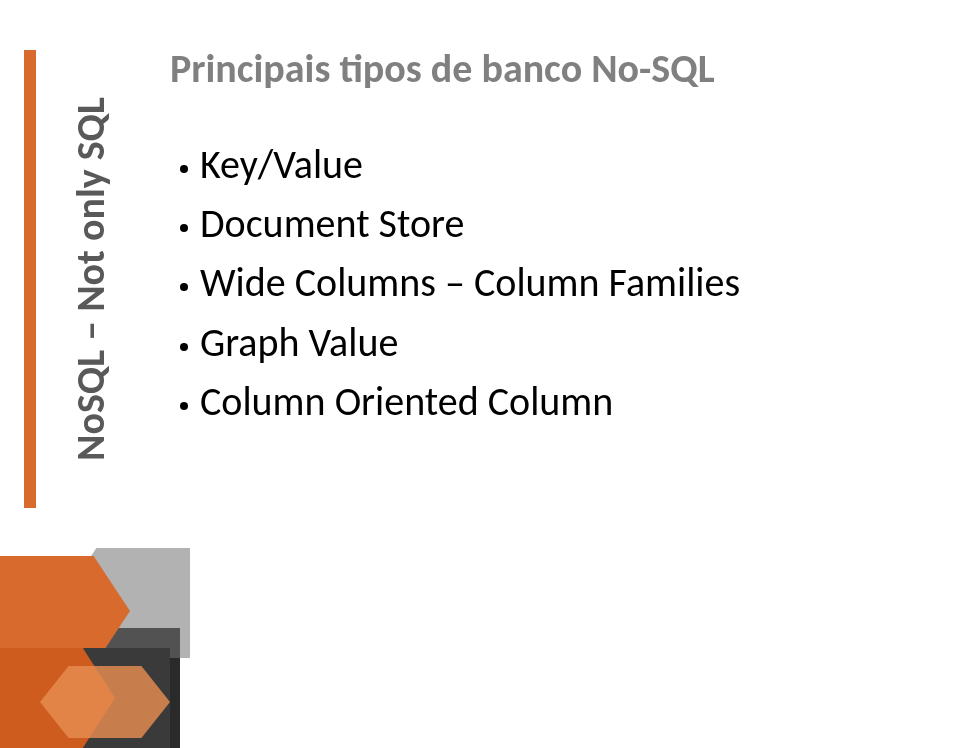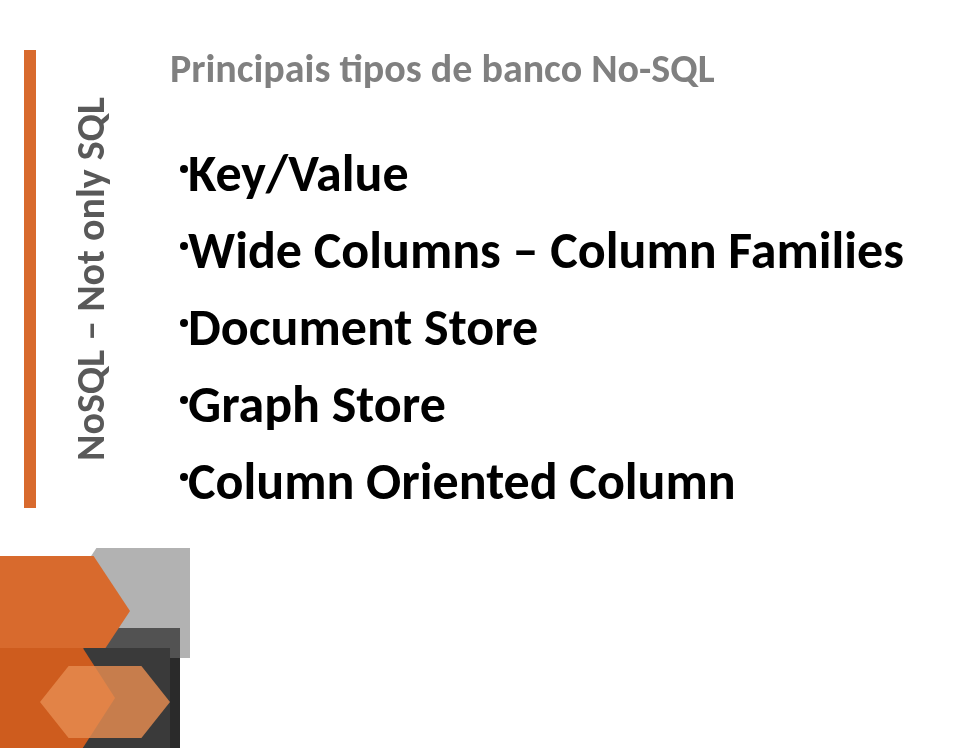--- a/index.html
+++ b/index.html
@@ -105,26 +105,26 @@
     font-size: 40px;
     margin-bottom: 42px;
   }
   ul {
     list-style: none;
     padding: 0;
     margin: 0;
   }
   li {
     color: #000000;
-    font-size: 52px;
-    font-weight: 700;
+    font-size: 40px;
+    font-weight: 400;
     line-height: 1.48;
     display: flex;
     align-items: flex-start;
-    gap: 0;
+    gap: 12px;
   }
   .dot {
     display: inline-block;
     width: 8px;
     height: 8px;
     background: #000;
     border-radius: 50%;
     margin-top: 30px;
     flex-shrink: 0;
     margin-left: 10px;
@@ -142,29 +142,29 @@
   <div class="content">
     <div class="title">Principais tipos de banco No-SQL</div>
 
     <ul>
       <li>
         <span class="dot"></span>
         <span>Key/Value</span>
       </li>
       <li>
         <span class="dot"></span>
+        <span>Document Store</span>
+      </li>
+      <li>
+        <span class="dot"></span>
         <span>Wide Columns – Column Families</span>
       </li>
       <li>
         <span class="dot"></span>
-        <span>Document Store</span>
-      </li>
-      <li>
-        <span class="dot"></span>
-        <span>Graph Store</span>
+        <span>Graph Value</span>
       </li>
       <li>
         <span class="dot"></span>
         <span>Column Oriented Column</span>
       </li>
     </ul>
   </div>
 
   <div class="corner">
     <div class="c-bg"></div>

